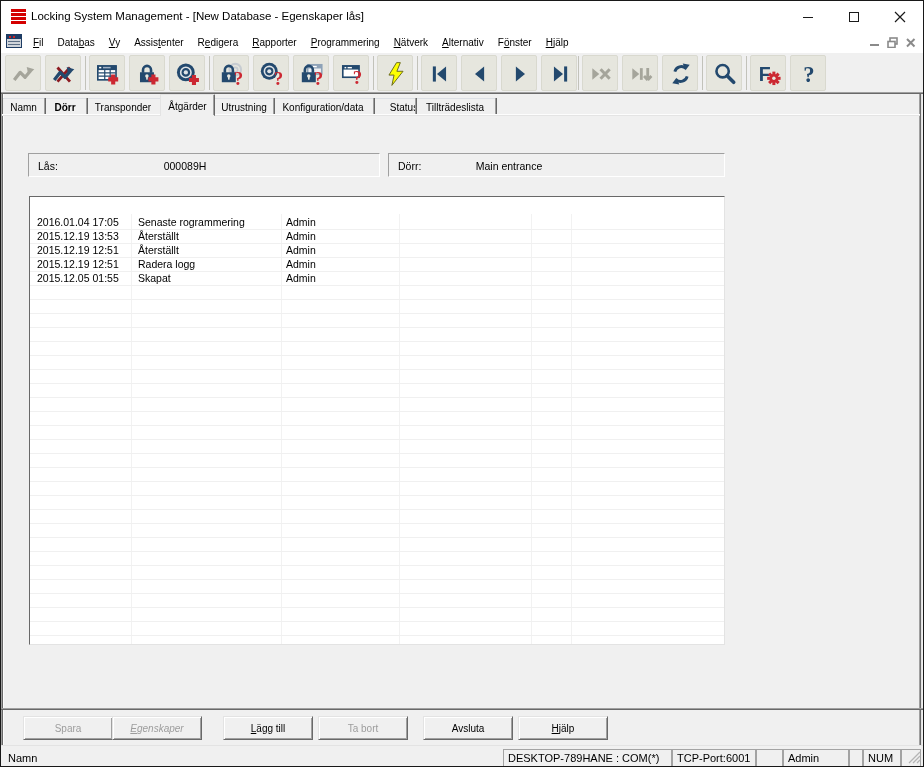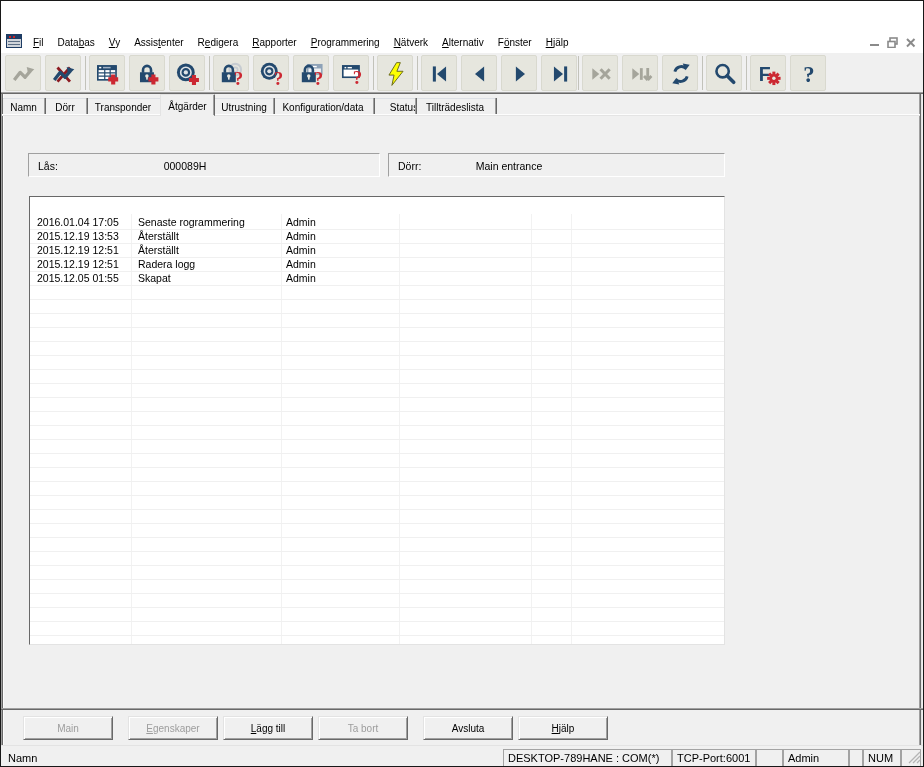--- a/index.html
+++ b/index.html
@@ -61,20 +61,40 @@
   
   #statusbar{position:absolute;left:1px;top:745px;right:1px;height:21px;background:#f0f0f0;border-top:1px solid #e3e3e3;font-size:11px;}
   #status-left{position:absolute;left:7px;top:6px;}
   .pane{position:absolute;top:3px;height:30px;border:1px solid #a3a3a3;background:#f0f0f0;padding:2px 0 0 4px;white-space:nowrap;overflow:hidden;font-size:11px;}
   #grip{position:absolute;right:2px;bottom:2px;}
 </style>
 </head>
 <body>
 
 <div id="win">
+  <div id="titlebar">
+    <div id="app-logo">
+      <div class="bar" style="top:0"></div>
+        <div class="bar" style="top:4px"></div>
+        <div class="bar" style="top:8px"></div>
+        <div class="bar" style="top:12px"></div>
+    </div>
+    <div id="window-title">Locking System Management - [New Database - Egenskaper lås]</div>
+    <div class="cap" style="right:92px">
+      <div style="position:absolute;left:18px;top:16px;width:10px;height:1px;background:#1a1a1a;"></div>
+    </div>
+    <div class="cap" style="right:46px">
+      <div style="position:absolute;left:18px;top:11px;width:10px;height:10px;border:1px solid #1a1a1a;"></div>
+    </div>
+    <div class="cap" style="right:0">
+      <svg style="position:absolute;left:17px;top:10px" width="12" height="12">
+          <path d="M1 1 L11 11 M11 1 L1 11" stroke="#1a1a1a" stroke-width="1.2"></path>
+        </svg>
+    </div>
+  </div>
 
   <div id="menubar">
     <div id="mdi-icon">
       <div class="t"></div>
         <div class="d" style="left:2px"></div>
         <div class="d" style="left:6px"></div>
       <div class="l" style="top:6px"></div>
         <div class="l" style="top:9px"></div>
     </div>
     <div id="menu-items">
@@ -283,21 +303,21 @@
   <div class="edge" style="left:919px;top:94px;width:1px;height:651px;background:#a0a0a0"></div>
   <div class="edge" style="left:920px;top:94px;width:1px;height:651px;background:#696969"></div>
   <div class="edge" style="left:921px;top:94px;width:1px;height:651px;background:#e3e3e3"></div>
 
   <div id="tabstrip">
     <div class="strip-hi"></div>
       <div class="strip-lo"></div>
     <div id="tabs-container">
         <div class="tab" style="left: 3px; width: 41px;">Namn</div>
         <div class="tabdiv" style="left: 44px;"></div>
-        <div class="tab" style="left: 44px; width: 42px;">Dörr</div>
+        <div class="tab" style="left: 44px; width: 42px; font-weight: bold;">Dörr</div>
         <div class="tabdiv" style="left: 86px;"></div>
         <div class="tab" style="left: 86px; width: 74px;">Transponder</div>
         <div class="tab active" style="left: 160px; width: 55px;">Åtgärder</div>
         <div class="tabdiv" style="left: 213px; top: 1px; height: 20px; z-index: 6;"></div>
         <div class="tab" style="left: 215px; width: 58px;">Utrustning</div>
         <div class="tabdiv" style="left: 273px;"></div>
         <div class="tab" style="left: 273px; width: 100px;">Konfiguration/data</div>
         <div class="tabdiv" style="left: 373px;"></div>
         <div class="tab" style="left: 373px; width: 49px; padding-left: 13px;">Status</div>
         <div class="tabdiv" style="left: 415px;"></div>
@@ -379,22 +399,22 @@
             <span class="dcell" style="left: 108px;">Skapat</span>
             <span class="dcell" style="left: 256px;">Admin</span>
           </div>
         </div>
     </div>
   </div>
 
   <div class="sep-a"></div>
   <div class="sep-b"></div>
   <div id="fbtns">
-      <div class="fbtn disabled" style="left: 23px;">Main</div>
-      <div class="fbtn disabled" style="left: 128px;"><span class="u">E</span>genskaper</div>
+      <div class="fbtn disabled" style="left: 23px;">Spara</div>
+      <div class="fbtn disabled" style="left: 112px; font-style: italic;"><span class="u">E</span>genskaper</div>
       <div class="fbtn" style="left: 223px;"><span class="u">L</span>ägg till</div>
       <div class="fbtn disabled" style="left: 318px;">Ta bort</div>
       <div class="fbtn" style="left: 423px;">Avsluta</div>
       <div class="fbtn" style="left: 518px;"><span class="u">H</span>jälp</div>
     </div>
 
   <div id="statusbar">
     <span id="status-left">Namn</span>
     <div id="panes">
         <div class="pane" style="left: 502px; width: 169px;">DESKTOP-789HANE : COM(*)</div>

